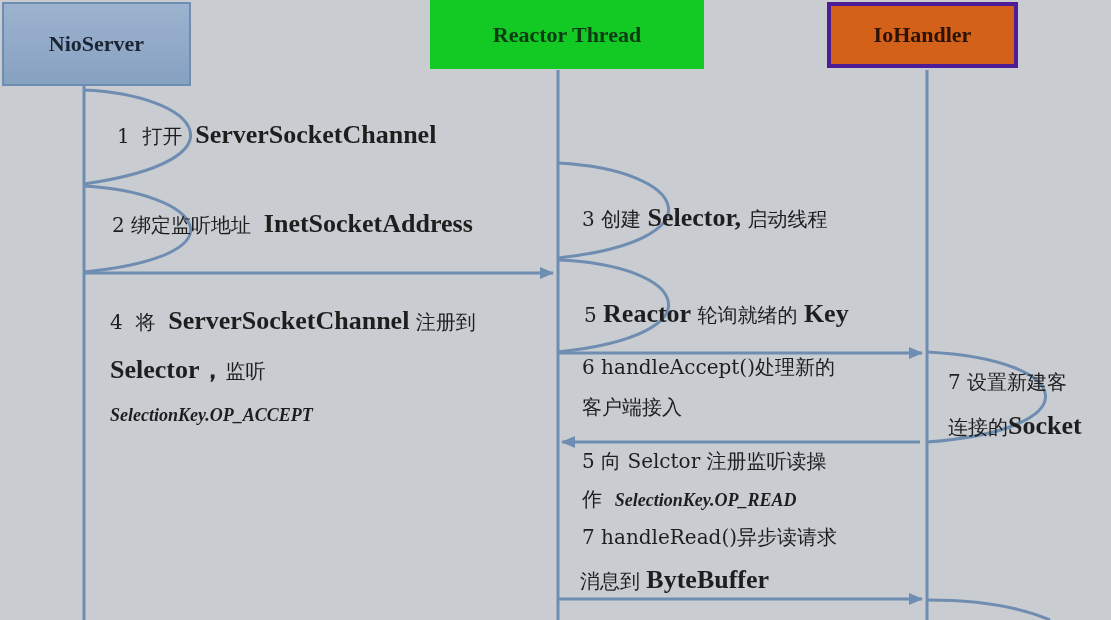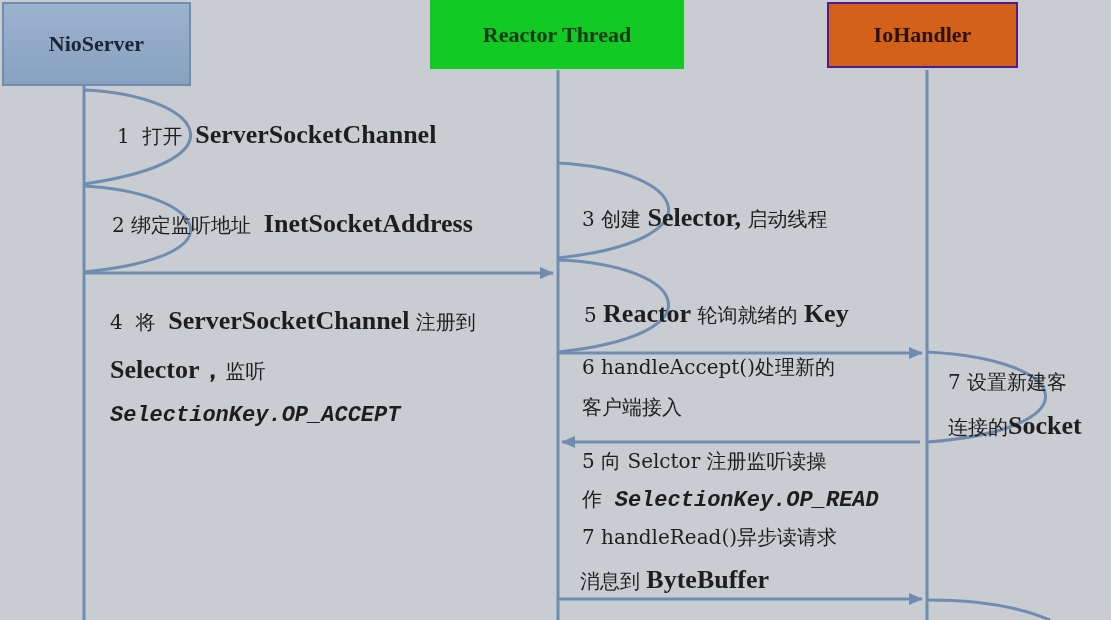--- a/index.html
+++ b/index.html
@@ -3,27 +3,27 @@
 <meta charset="utf-8">
 <style>
   html, body { margin:0; padding:0; }
   body { width:1111px; height:620px; overflow:hidden; background:#c9ccd1; position:relative;
          font-family:"DejaVu Serif", "Liberation Serif", serif; color:#1e1e1e; }
   .actor { position:absolute; display:flex; align-items:center; justify-content:center;
            font-family:"Liberation Serif","DejaVu Serif",serif; font-weight:bold; font-size:22px;
            box-sizing:border-box; }
   #actor-nio { left:2px; top:2px; width:189px; height:84px; border:2px solid #6f8db1;
                background:linear-gradient(#9cb3cf,#87a1c1); color:#1b2433; }
-  #actor-reactor { left:430px; top:0px; width:254px; height:69px; background:#13c923; color:#0d3a12; }
-  #actor-io { left:827px; top:2px; width:191px; height:66px; border:2px solid #4c1d95; background:#d4611a; color:#2a1205; }
+  #actor-reactor { left:430px; top:0px; width:274px; height:69px; background:#13c923; color:#0d3a12; }
+  #actor-io { left:827px; top:2px; width:191px; height:66px; border:4px solid #4c1d95; background:#d4611a; color:#2a1205; }
   svg.lines { position:absolute; left:0; top:0; }
   .lbl { position:absolute; font-size:20px; white-space:nowrap; line-height:1.15;
          font-family:"DejaVu Serif","Liberation Serif",serif; }
   .b { font-weight:bold; font-family:"Liberation Serif","DejaVu Serif",serif; font-size:26px; }
-  .i { font-style:italic; font-weight:bold; font-family:Liberation Mono, monospace; font-size:22px; }
+  .i { font-style:italic; font-weight:bold; font-family:Liberation Serif, serif; font-size:18px; }
 </style>
 </head>
 <body>
 
 <svg class="lines" width="1111" height="620">
   <defs>
     <marker id="arr" markerWidth="14" markerHeight="12" refX="13" refY="6" orient="auto" markerUnits="userSpaceOnUse">
       <path d="M0,0 L14,6 L0,12 Z" fill="#6f8db1"></path>
     </marker>
   </defs>

